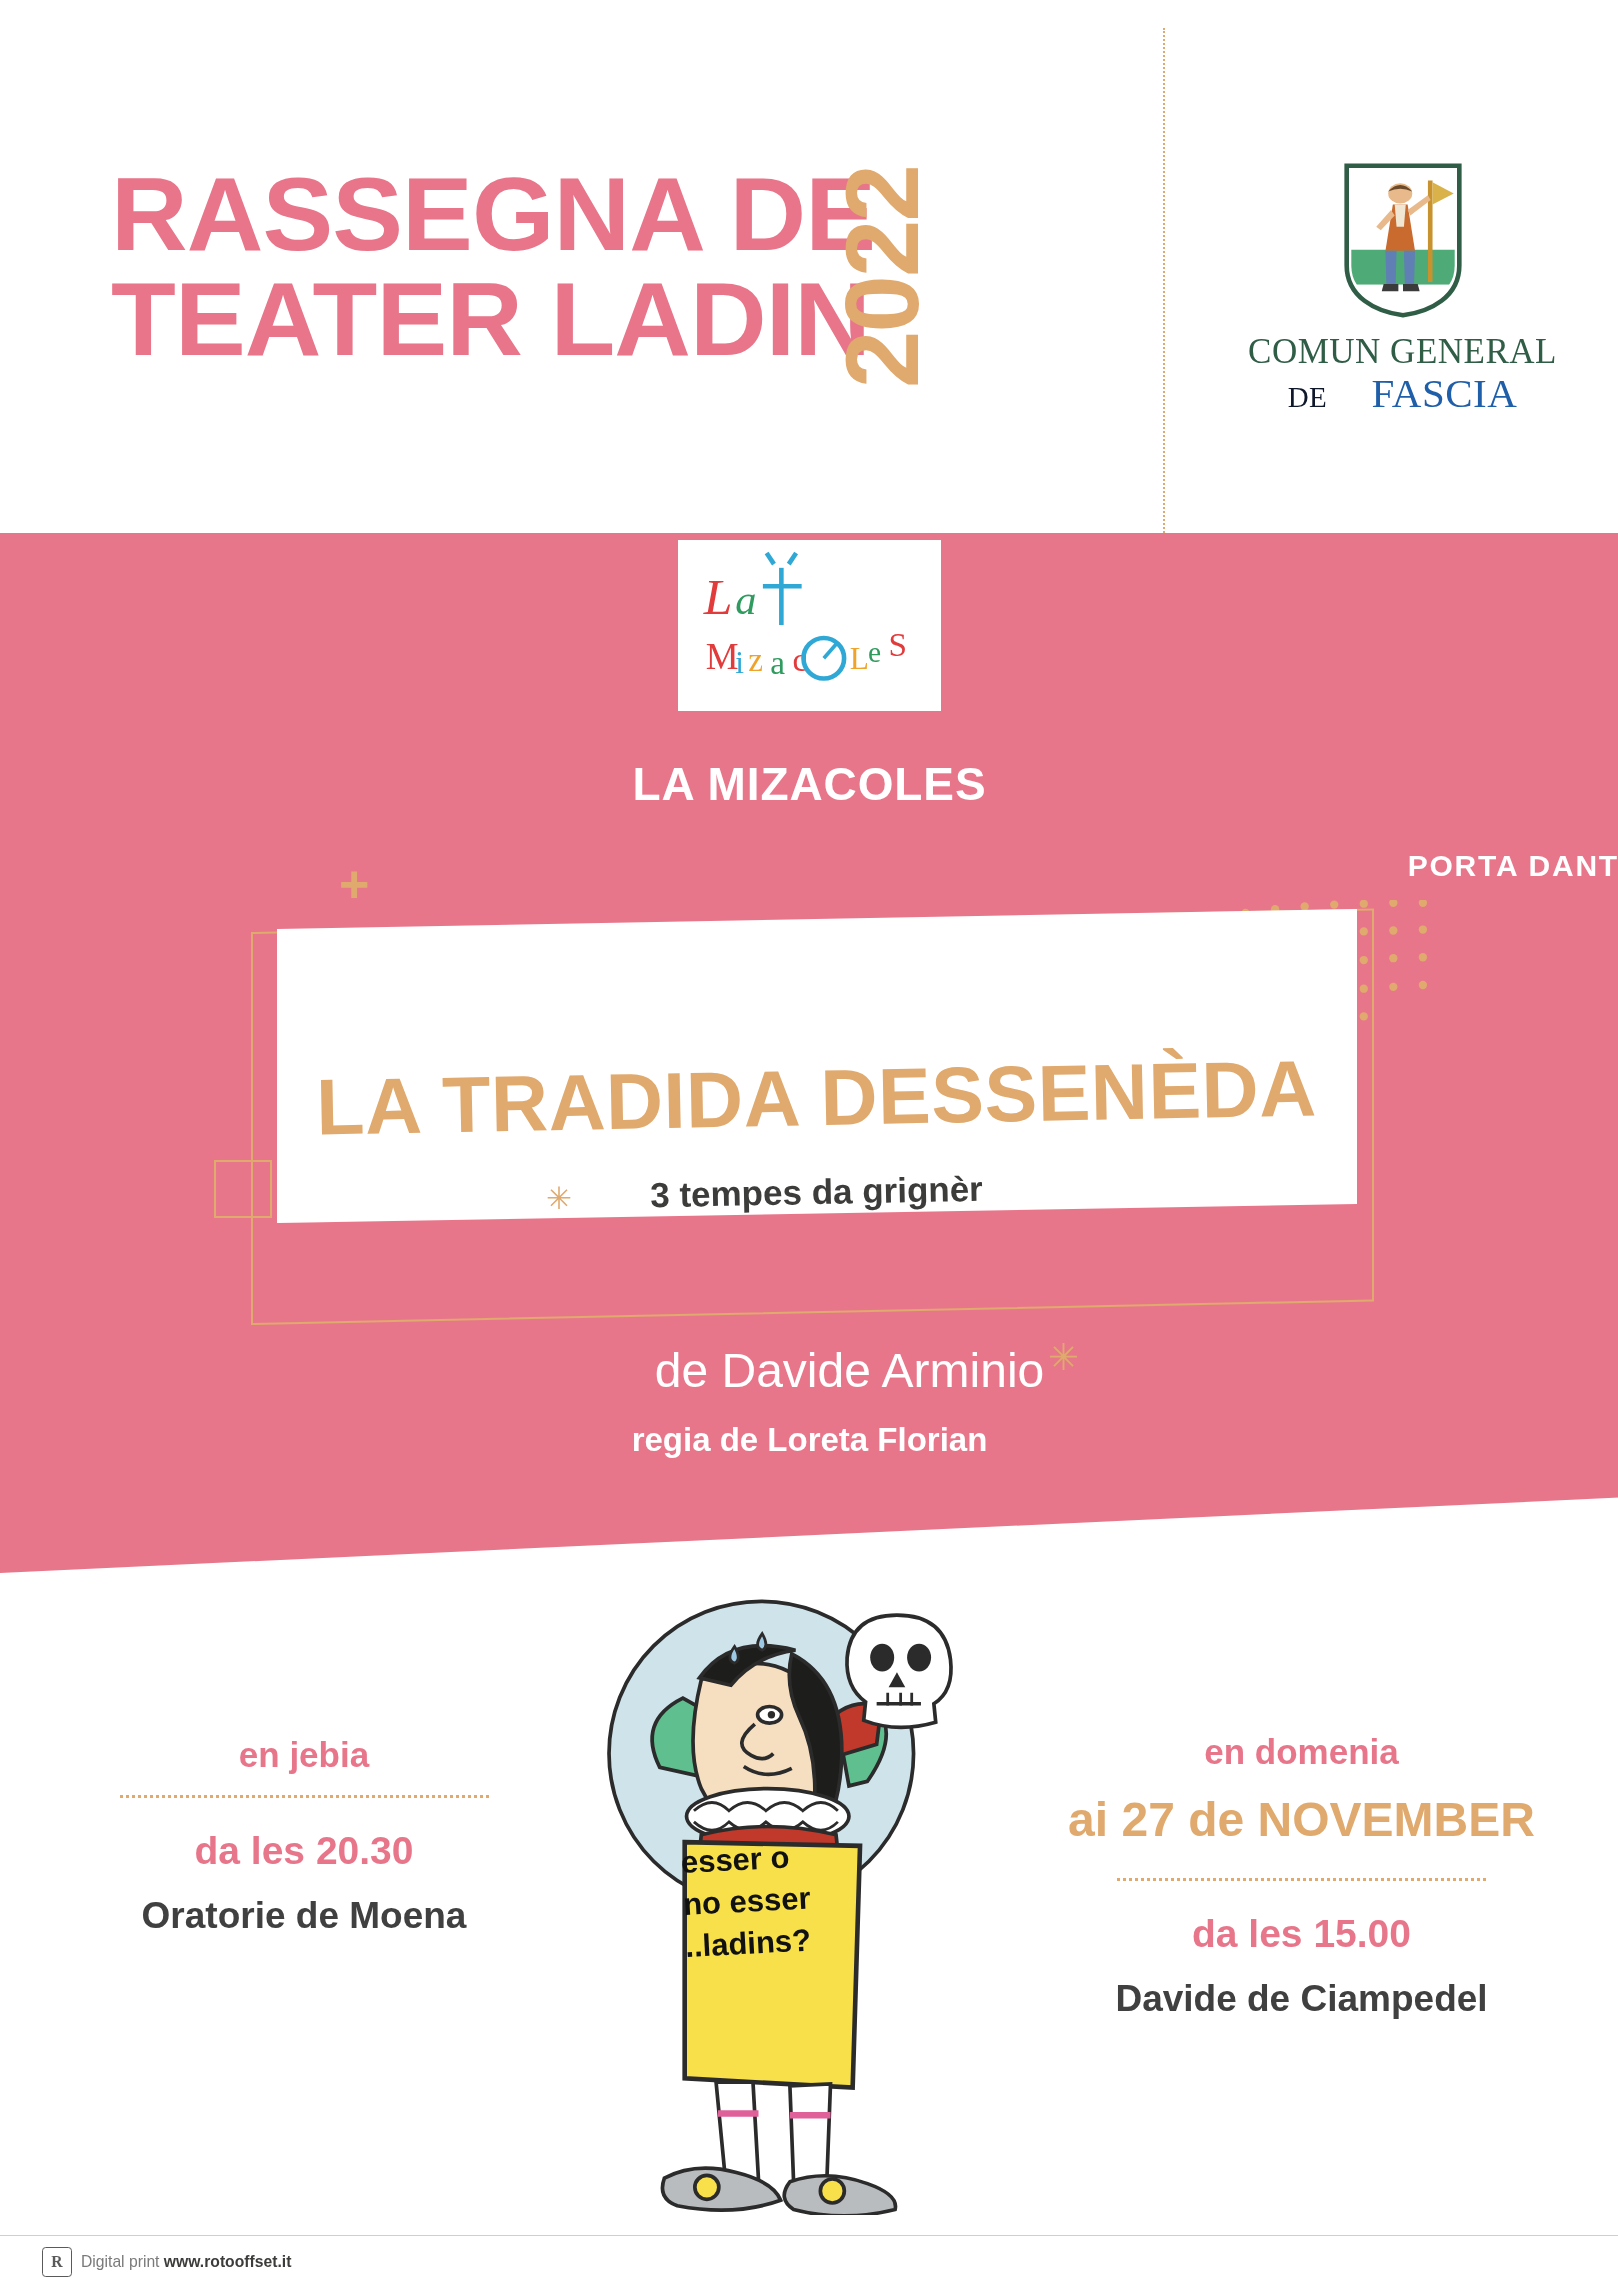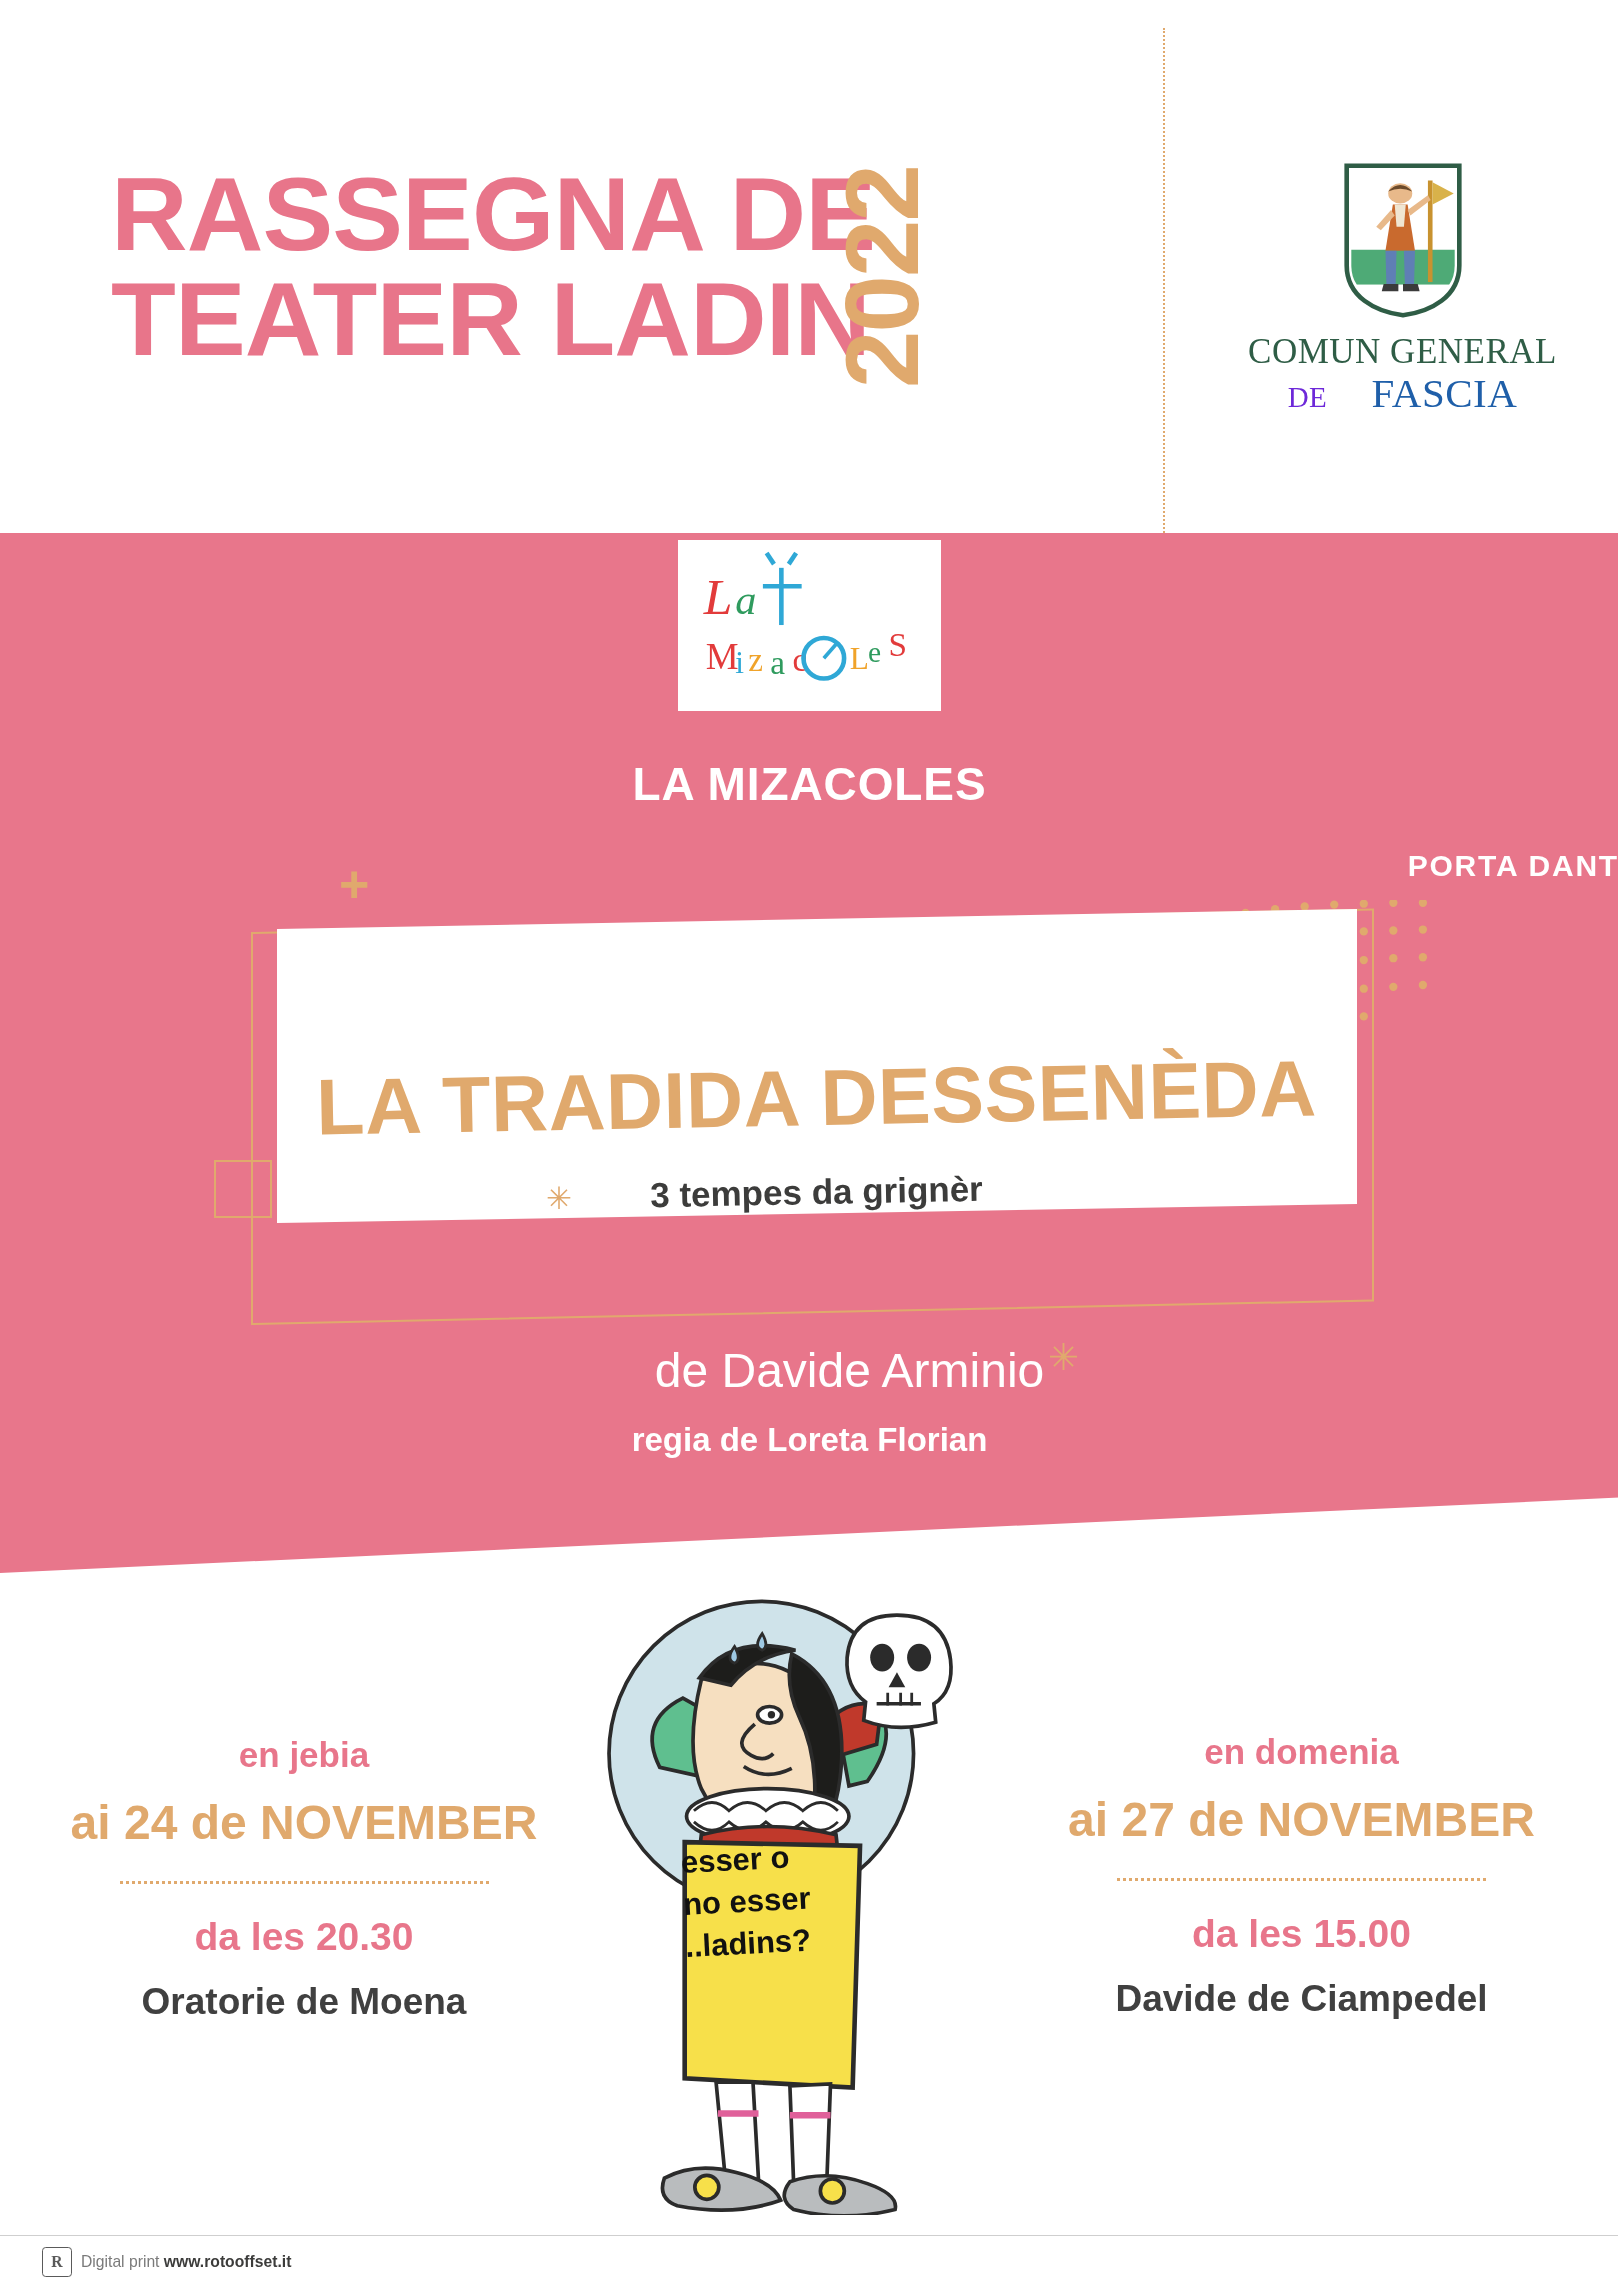--- a/index.html
+++ b/index.html
@@ -84,21 +84,21 @@
     letter-spacing: 0.5px;
     color: #2f5d46;
     line-height: 1.12;
   }
   .comun-name .fascia {
     color: #1f5fa9;
     font-size: 41px;
     margin-left: 35px;
   }
   .comun-name .de {
-    color: #6d28d9;
+    color: #0f172a;
     font-size: 29px;
   }
 
   
   .pink-band {
     position: absolute;
     left: 0;
     top: 533px;
     width: 1619px;
     height: 1015px;
@@ -552,21 +552,20 @@
 </div>
 
 <div class="sign-text">
   <div>esser o</div>
   <div>no esser</div>
   <div>..ladins?</div>
 </div>
 
 <div class="date-left">
   <div class="date-kicker">en jebia</div>
-  <div class="date-main">ai 24 de NOVEMBER</div>
   <div class="date-rule"></div>
   <div class="date-time">da les 20.30</div>
   <div class="date-venue">Oratorie de Moena</div>
 </div>
 
 <div class="date-right">
   <div class="date-kicker">en domenia</div>
   <div class="date-main">ai 27 de NOVEMBER</div>
   <div class="date-rule"></div>
   <div class="date-time">da les 15.00</div>

